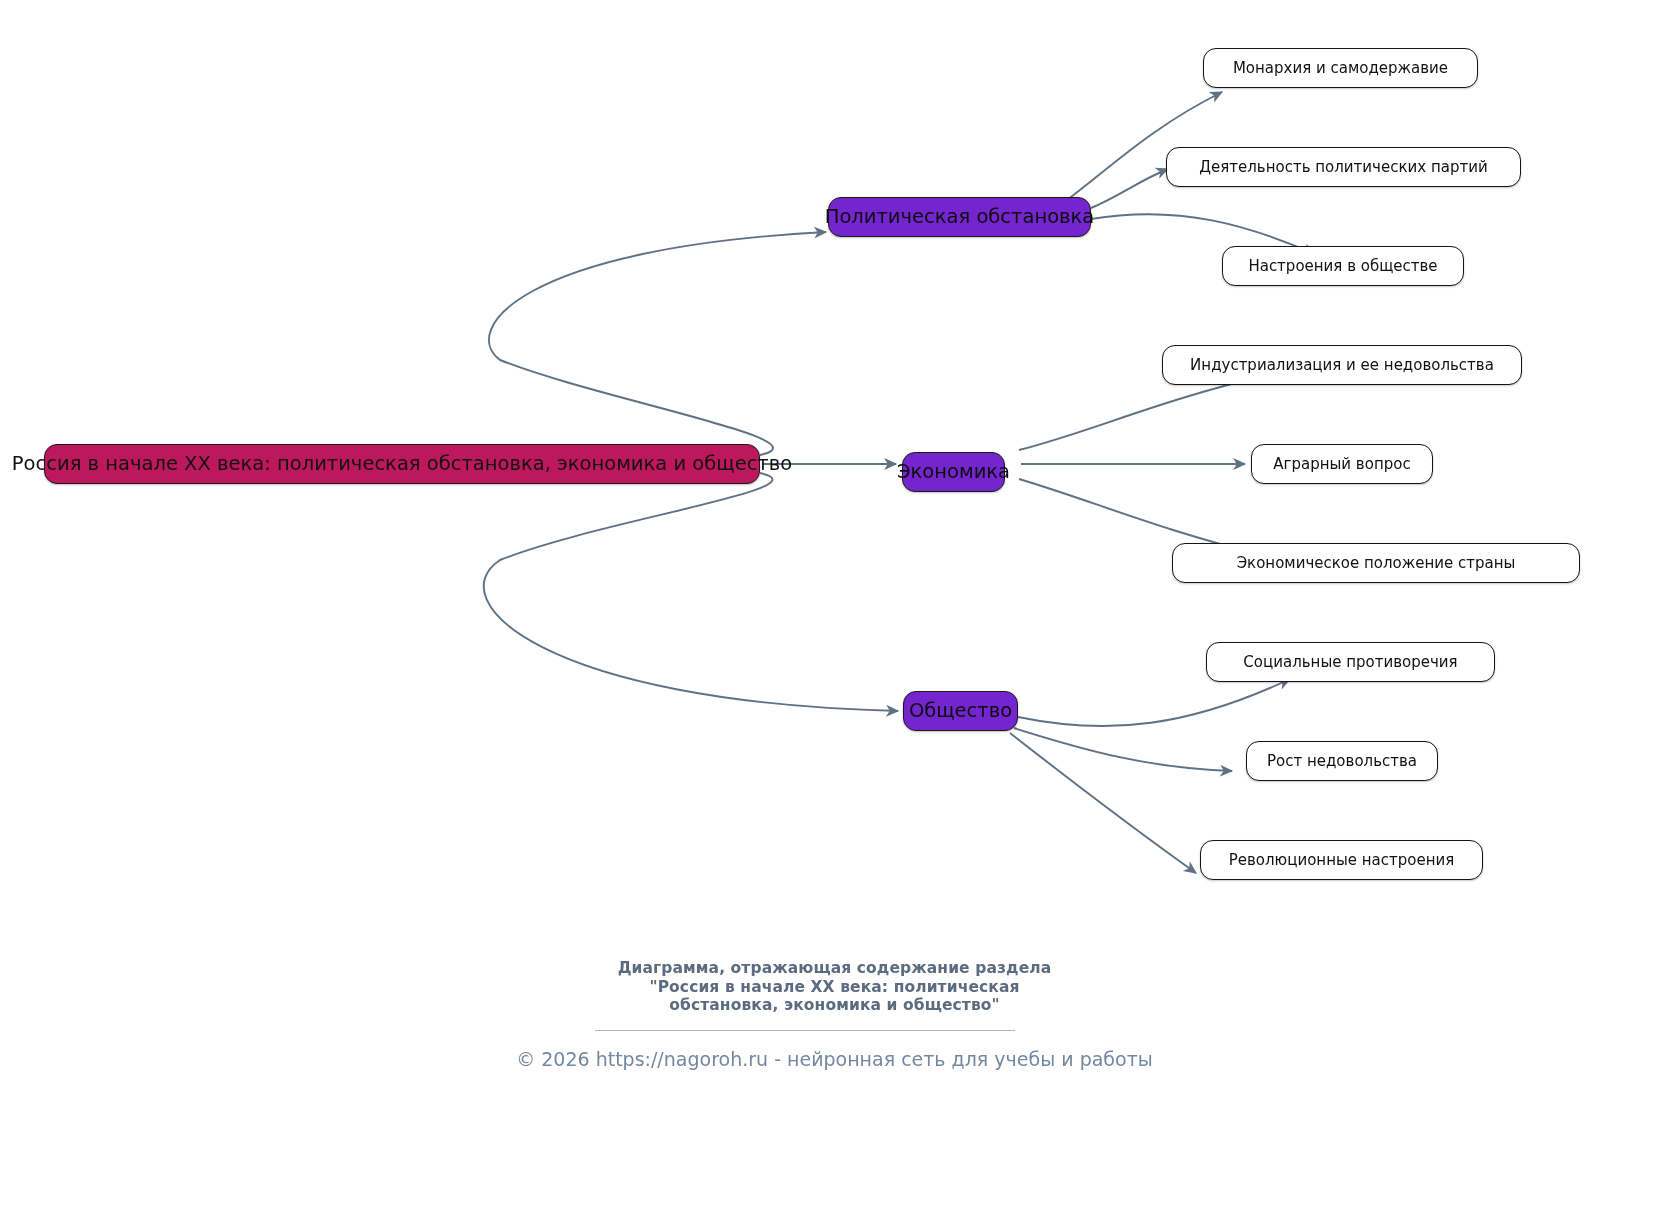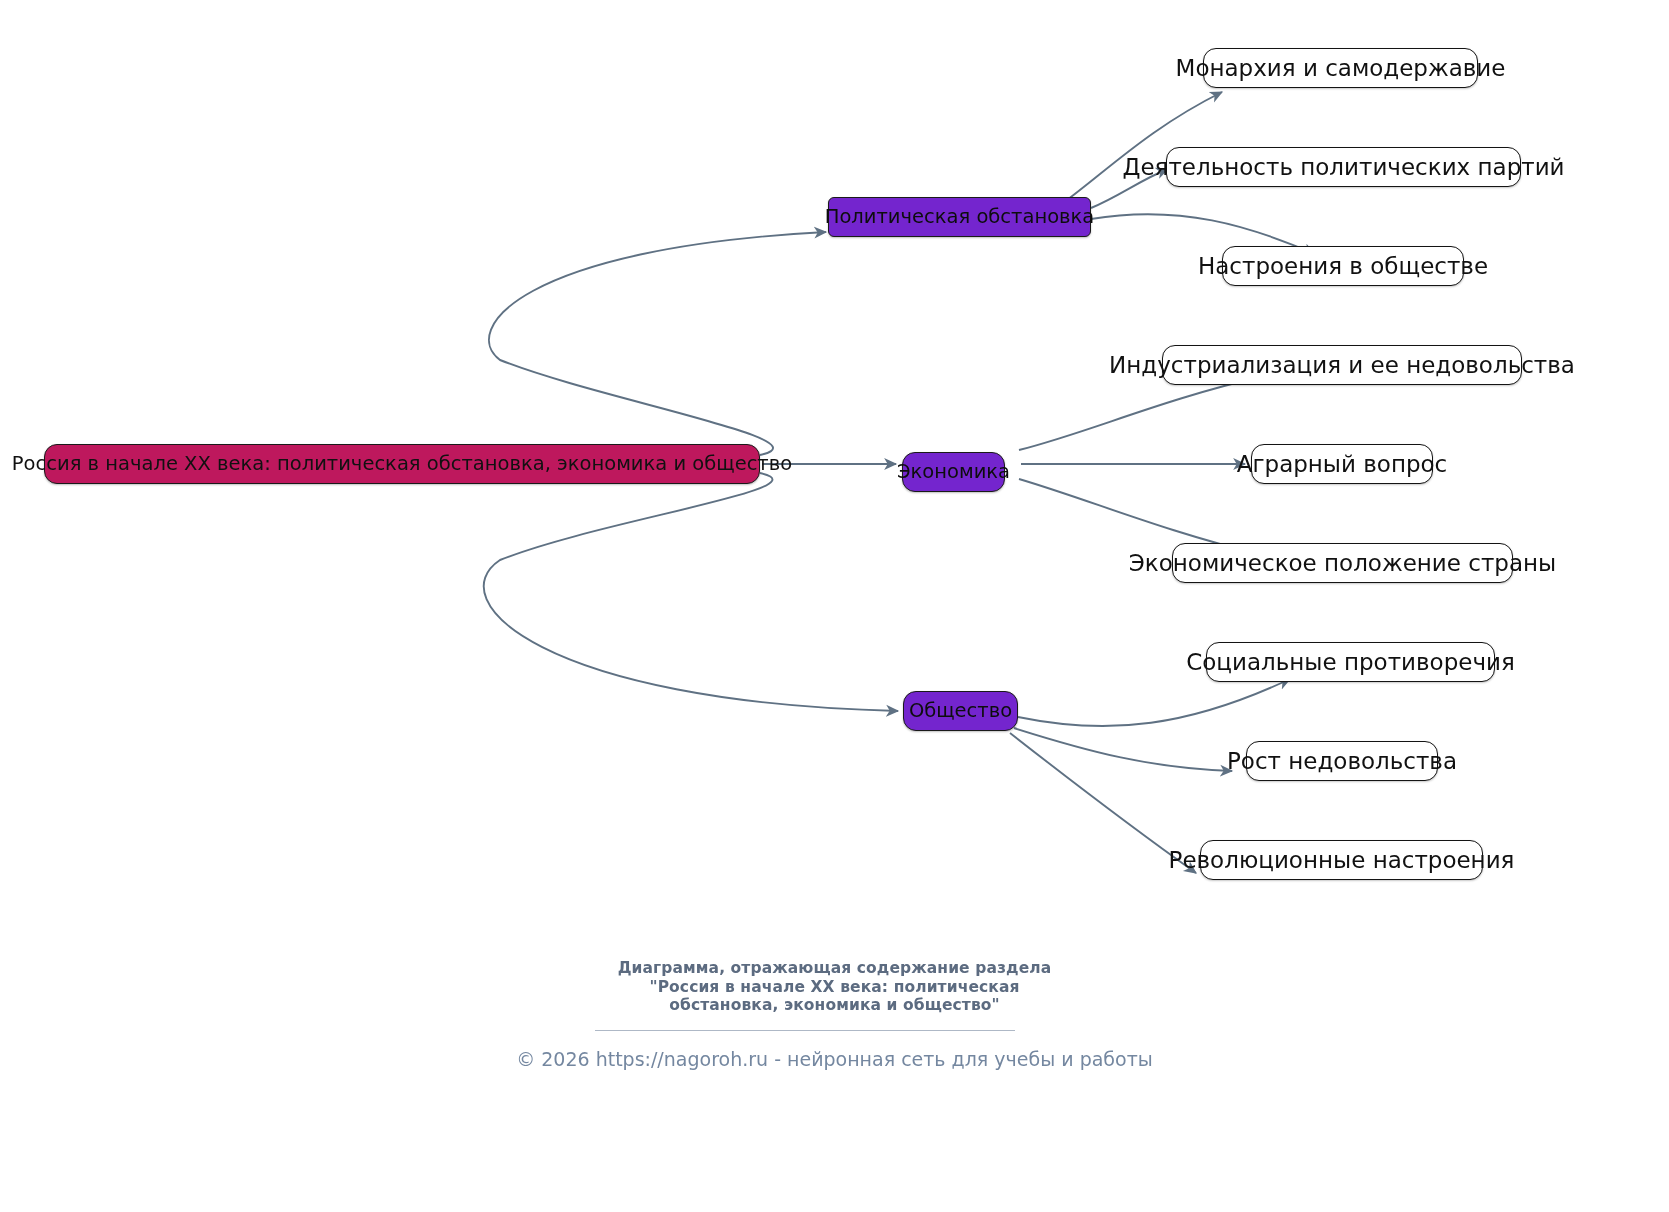--- a/index.html
+++ b/index.html
@@ -50,21 +50,21 @@
     border: 1.6px solid #1a1a1a;
     color: #0d0d0d;
     font-size: 19.5px;
     border-radius: 13px;
     box-shadow: 0 1px 2px rgba(0,0,0,0.25);
   }
   .node-leaf {
     background: #ffffff;
     border: 1.7px solid #141414;
     color: #111111;
-    font-size: 23px;
+    font-size: 15px;
     border-radius: 13px;
     box-shadow: 0 1px 2px rgba(0,0,0,0.22);
   }
   .caption {
     position: absolute;
     left: 0;
     top: 959px;
     width: 1669px;
     text-align: center;
     color: #5C6B80;
@@ -124,21 +124,21 @@
       <path d="M 1018 717 C 1110 736 1190 726 1290 679"></path>
       <path d="M 1014 728 C 1090 752 1150 768 1232 771"></path>
       <path d="M 1010 733 C 1070 780 1130 826 1196 873"></path>
     </g>
   </svg>
 
   <div class="node node-root" style="left:44px; top:444px; width:716px; height:40px;">
     <span>Россия в начале XX века: политическая обстановка, экономика и общество</span>
   </div>
 
-  <div class="node node-branch" style="left:828px; top:197px; width:263px; height:40px;border-radius:6px;">
+  <div class="node node-branch" style="left:828px; top:197px; width:263px; height:40px;">
     <span>Политическая обстановка</span>
   </div>
 
   <div class="node node-branch" style="left:902px; top:452px; width:103px; height:40px;">
     <span>Экономика</span>
   </div>
 
   <div class="node node-branch" style="left:903px; top:691px; width:115px; height:40px;">
     <span>Общество</span>
   </div>
@@ -156,21 +156,21 @@
   </div>
 
   <div class="node node-leaf" style="left:1162px; top:345px; width:360px; height:40px;">
     <span>Индустриализация и ее недовольства</span>
   </div>
 
   <div class="node node-leaf" style="left:1251px; top:444px; width:182px; height:40px;">
     <span>Аграрный вопрос</span>
   </div>
 
-  <div class="node node-leaf" style="left:1172px; top:543px; width:341px; height:40px;">
+  <div class="node node-leaf" style="left:1172px; top:543px; width:408px; height:40px;">
     <span>Экономическое положение страны</span>
   </div>
 
   <div class="node node-leaf" style="left:1206px; top:642px; width:289px; height:40px;">
     <span>Социальные противоречия</span>
   </div>
 
   <div class="node node-leaf" style="left:1246px; top:741px; width:192px; height:40px;">
     <span>Рост недовольства</span>
   </div>

